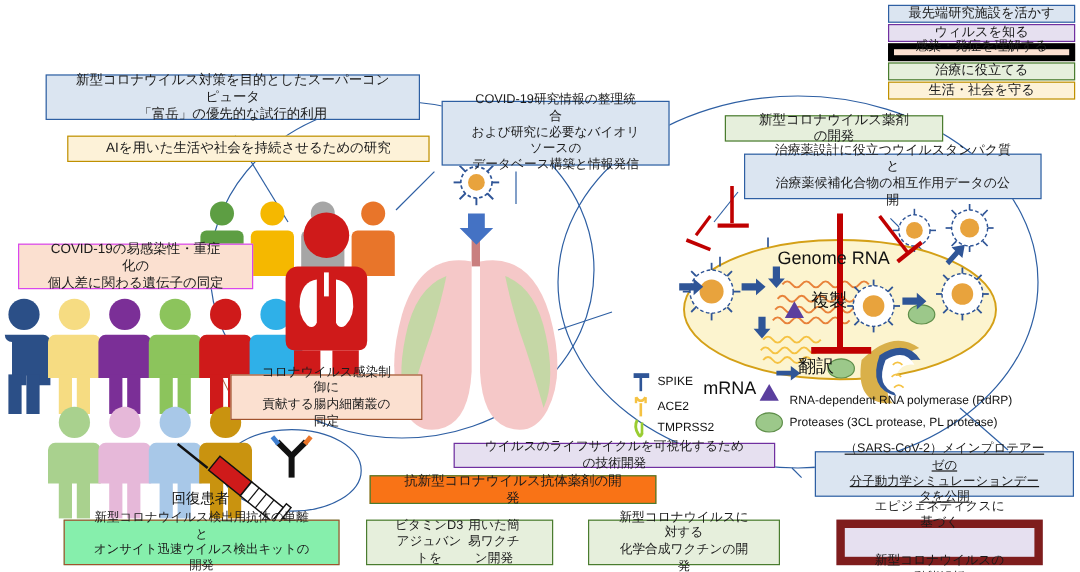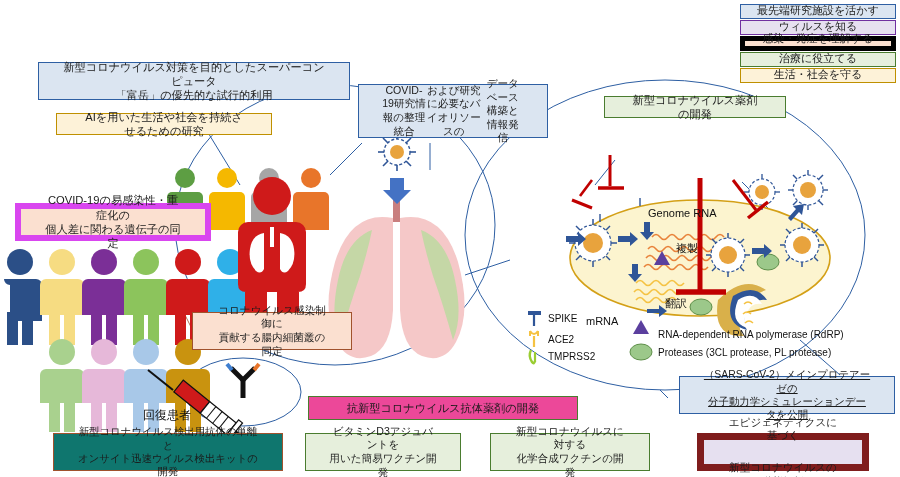--- a/index.html
+++ b/index.html
@@ -7,21 +7,21 @@
        font-family:"Liberation Sans","DejaVu Sans",sans-serif;}
   .stage{position:absolute;left:0;top:0;width:900px;height:477px;}
   .box{position:absolute;box-sizing:border-box;display:flex;align-items:center;
        justify-content:center;text-align:center;line-height:1.28;
        font-size:11.2px;color:#1b1b1b;padding:2px 23px;}
   .box span{display:block;}
   .legend-box{position:absolute;box-sizing:border-box;display:flex;align-items:flex-end;
        justify-content:center;text-align:center;font-size:11px;color:#1b1b1b;}
   svg.overlay{position:absolute;left:0;top:0;width:900px;height:477px;pointer-events:none;}
   .lbl{position:absolute;font-size:11px;color:#111;}
-  .lbl-sm{position:absolute;font-size:11px;color:#111;}
+  .lbl-sm{position:absolute;font-size:15px;color:#111;}
   .lbl-en{position:absolute;font-size:10px;color:#111;}
 </style>
 </head>
 <body>
 
 <div class="stage">
 
   <svg class="overlay" viewBox="0 0 900 477">
 
     <ellipse cx="335" cy="225" rx="160" ry="140" fill="none" stroke="#2e5fa3" stroke-width="1"></ellipse>
@@ -341,61 +341,68 @@
     <div class="legend-box" style="left:740px;top:68px;width:156px;height:15px;border:1px solid #bf9000;background:#fdf2d8;">
       <span>生活・社会を守る</span>
     </div>
   </div>
 
   <div class="box" style="left:38px;top:62px;width:312px;height:38px;border:1px solid #2e5fa3;background:#dbe5f1;flex-direction:column;">
     <span>新型コロナウイルス対策を目的としたスーパーコンピュータ</span>
     <span>「富岳」の優先的な試行的利用</span>
   </div>
 
-  <div class="box" style="left:56px;top:113px;width:216px;height:22px;border:1px solid #bf9000;background:#fdf2d8;">
+  <div class="box" style="left:56px;top:113px;width:302px;height:22px;border:1px solid #bf9000;background:#fdf2d8;">
     <span>AIを用いた生活や社会を持続させるための研究</span>
   </div>
 
-  <div class="box" style="left:15px;top:203px;width:196px;height:38px;border:6px solid #d946ef;background:#fbe0d0;flex-direction:column;">
+  <div class="box" style="left:15px;top:203px;width:196px;height:38px;border:1px solid #d946ef;background:#fbe0d0;flex-direction:column;">
     <span>COVID-19の易感染性・重症化の</span>
     <span>個人差に関わる遺伝子の同定</span>
   </div>
 
   <div class="box" style="left:192px;top:312px;width:160px;height:38px;border:1px solid #a0522d;background:#fbe0d0;flex-direction:column;font-size:10.6px;">
     <span>コロナウイルス感染制御に</span>
     <span>貢献する腸内細菌叢の同定</span>
   </div>
 
-  <div class="box" style="left:358px;top:84px;width:190px;height:54px;border:1px solid #2e5fa3;background:#dbe5f1;flex-direction:row;font-size:10.6px;">
+  <div class="box" style="left:368px;top:84px;width:190px;height:54px;border:1px solid #2e5fa3;background:#dbe5f1;flex-direction:column;font-size:10.6px;">
     <span>COVID-19研究情報の整理統合</span>
     <span>および研究に必要なバイオリソースの</span>
     <span>データベース構築と情報発信</span>
   </div>
 
   <div class="box" style="left:604px;top:96px;width:182px;height:22px;border:1px solid #4a7c2f;background:#e6efdc;">
     <span>新型コロナウイルス薬剤の開発</span>
   </div>
 
-
-
-  <div class="box" style="left:308px;top:396px;width:270px;height:24px;border:1px solid #4a7c2f;background:#ec4899;">
+  <div class="box" style="left:620px;top:128px;width:248px;height:38px;border:1px solid #2e5fa3;background:#dbe5f1;flex-direction:column;font-size:10.8px;">
+    <span>治療薬設計に役立つウイルスタンパク質と</span>
+    <span>治療薬候補化合物の相互作用データの公開</span>
+  </div>
+
+  <div class="box" style="left:378px;top:369px;width:268px;height:21px;border:1px solid #7030a0;background:#e6e0f0;font-size:10.6px;">
+    <span>ウイルスのライフサイクルを可視化するための技術開発</span>
+  </div>
+
+  <div class="box" style="left:308px;top:396px;width:239px;height:24px;border:1px solid #4a7c2f;background:#f97316;">
     <span>抗新型コロナウイルス抗体薬剤の開発</span>
   </div>
 
   <div class="box" style="left:679px;top:376px;width:216px;height:38px;border:1px solid #2e5fa3;background:#dbe5f1;flex-direction:column;font-size:10.4px;text-decoration:underline;">
     <span>（SARS-CoV-2）メインプロテアーゼの</span>
     <span>分子動力学シミュレーションデータを公開</span>
   </div>
 
-  <div class="box" style="left:53px;top:433px;width:230px;height:38px;border:1px solid #a0522d;background:#0f766e;flex-direction:column;font-size:10.4px;">
+  <div class="box" style="left:53px;top:433px;width:230px;height:38px;border:1px solid #a0522d;background:#86efac;flex-direction:column;font-size:10.4px;">
     <span>新型コロナウイルス検出用抗体の単離と</span>
     <span>オンサイト迅速ウイルス検出キットの開発</span>
   </div>
 
-  <div class="box" style="left:305px;top:433px;width:156px;height:38px;border:1px solid #4a7c2f;background:#e6efdc;flex-direction:column;font-size:10.6px;">
+  <div class="box" style="left:305px;top:433px;width:156px;height:38px;border:1px solid #4a7c2f;background:#e6efdc;flex-direction:row;font-size:10.6px;">
     <span>ビタミンD3アジュバントを</span>
     <span>用いた簡易ワクチン開発</span>
   </div>
 
   <div class="box" style="left:490px;top:433px;width:160px;height:38px;border:1px solid #4a7c2f;background:#e6efdc;flex-direction:column;font-size:10.6px;">
     <span>新型コロナウイルスに対する</span>
     <span>化学合成ワクチンの開発</span>
   </div>
 
   <div class="box" style="left:697px;top:433px;width:172px;height:38px;border:7px solid #7f1d1d;background:#e6e0f0;flex-direction:column;font-size:10.6px;gap:18px;">

